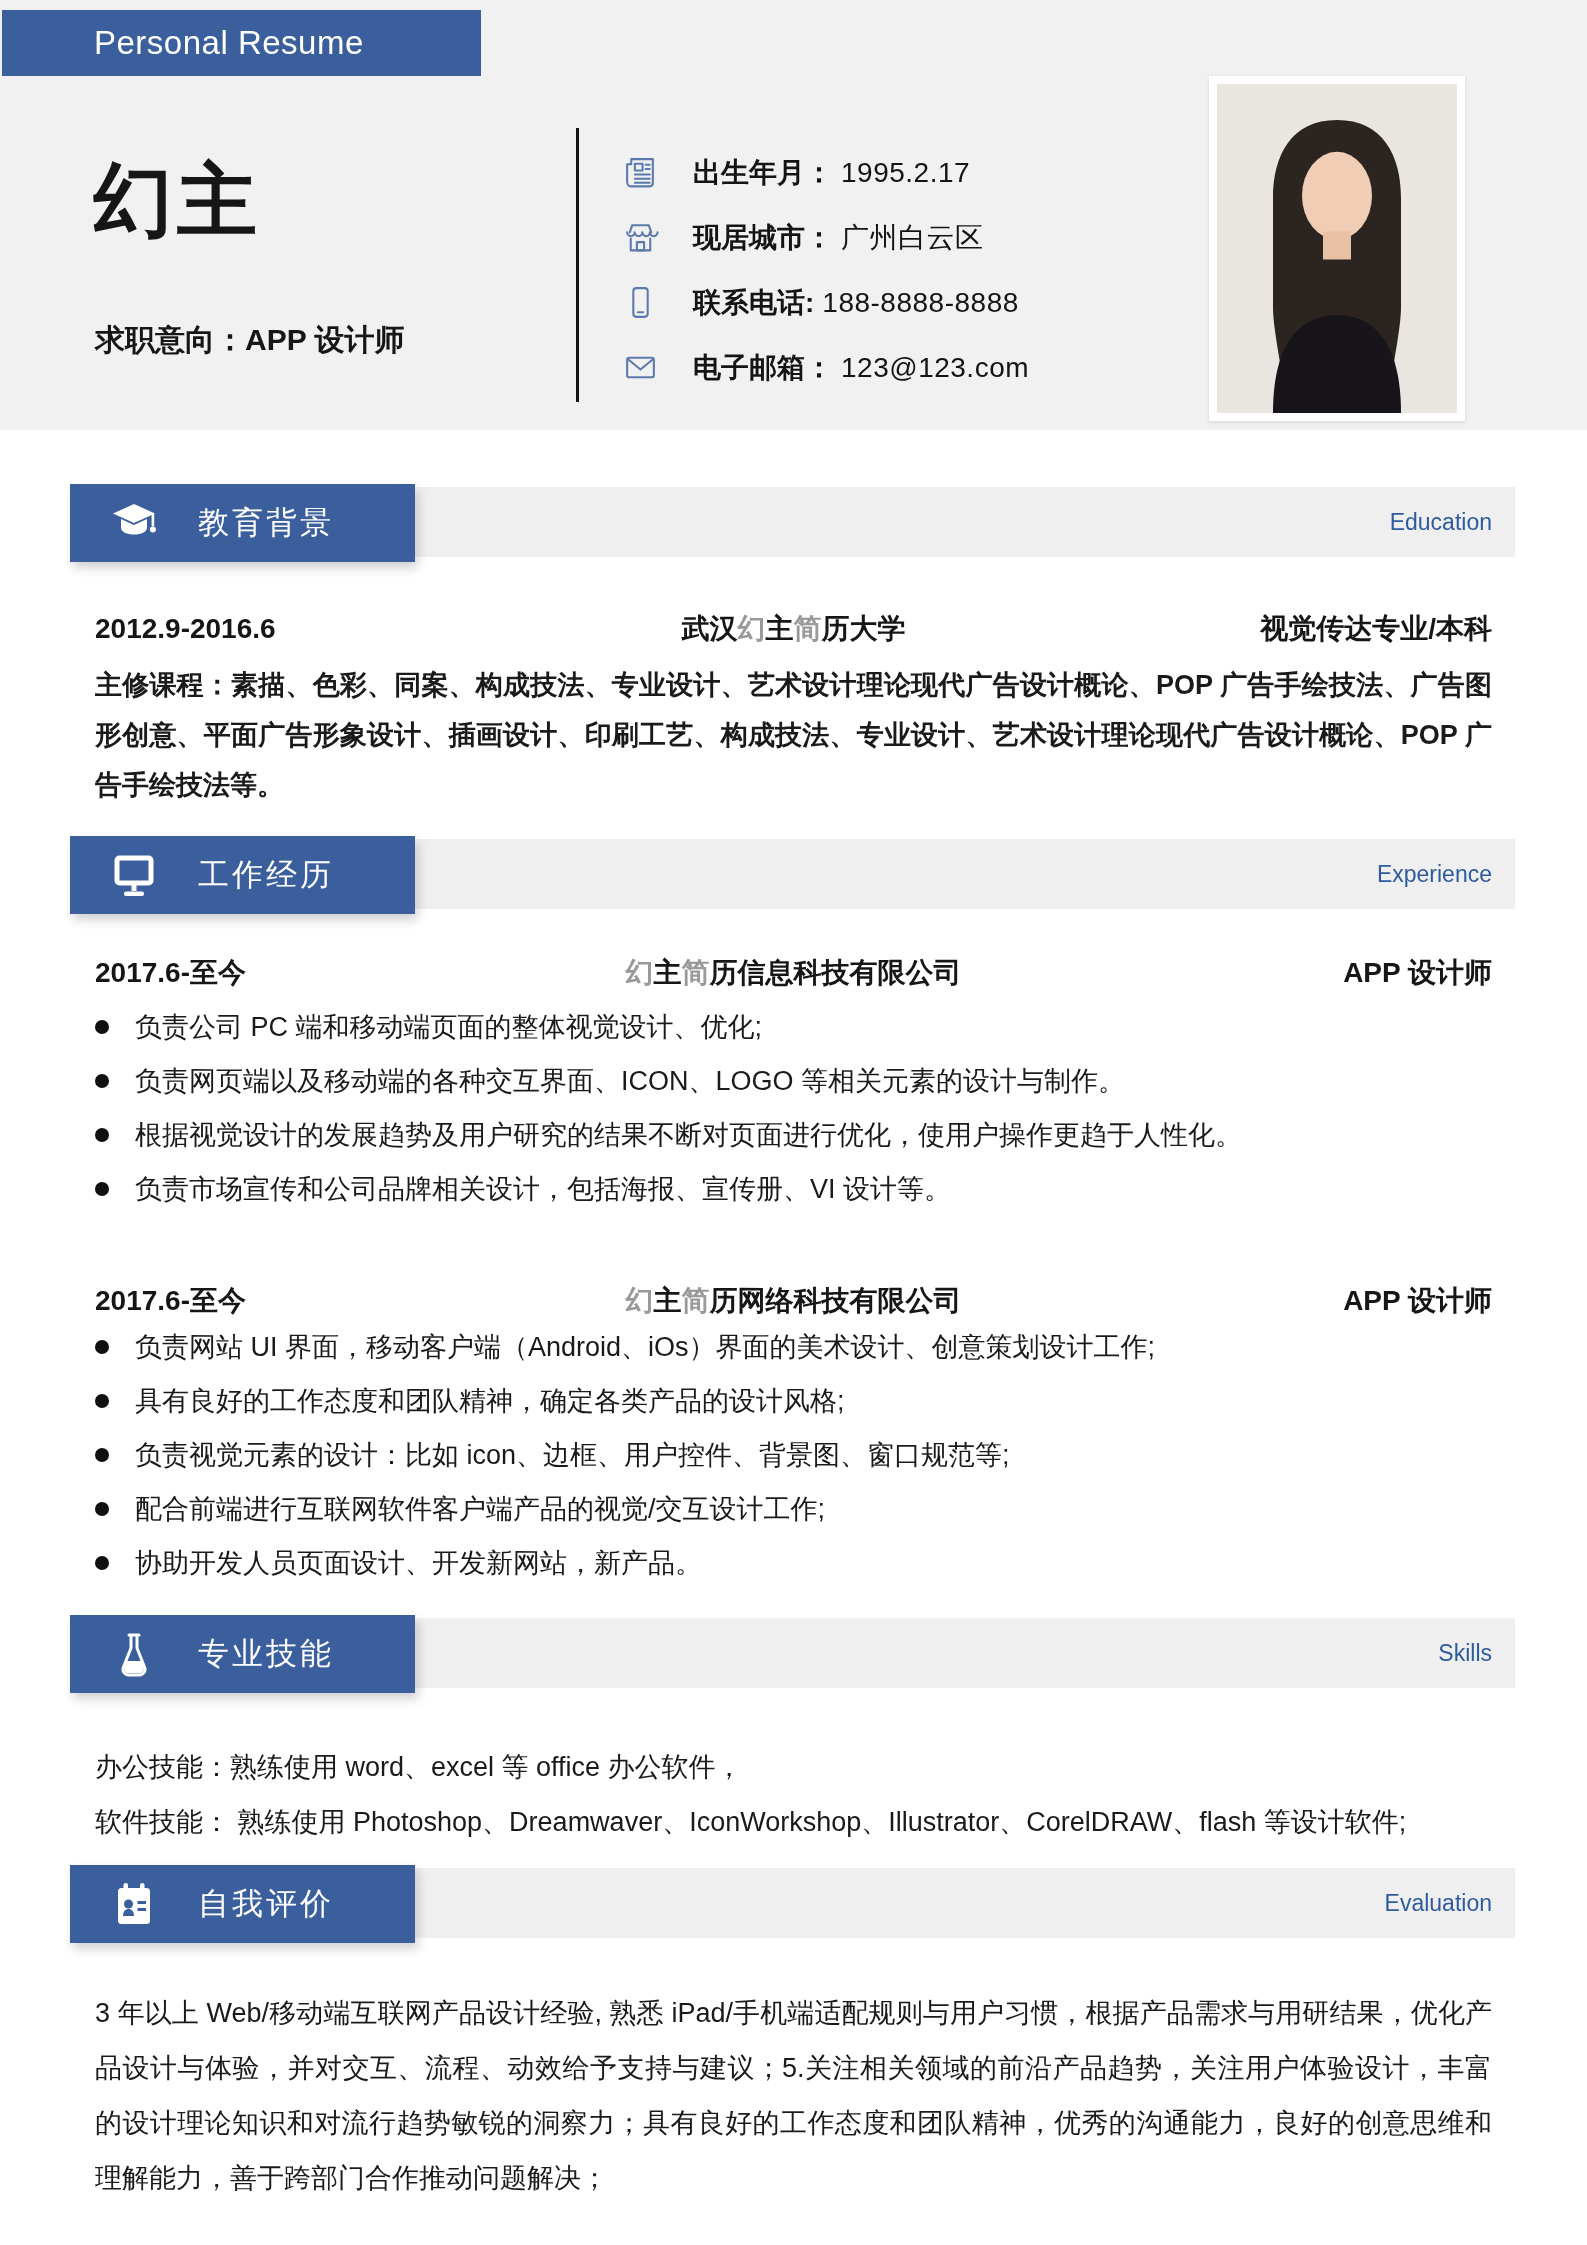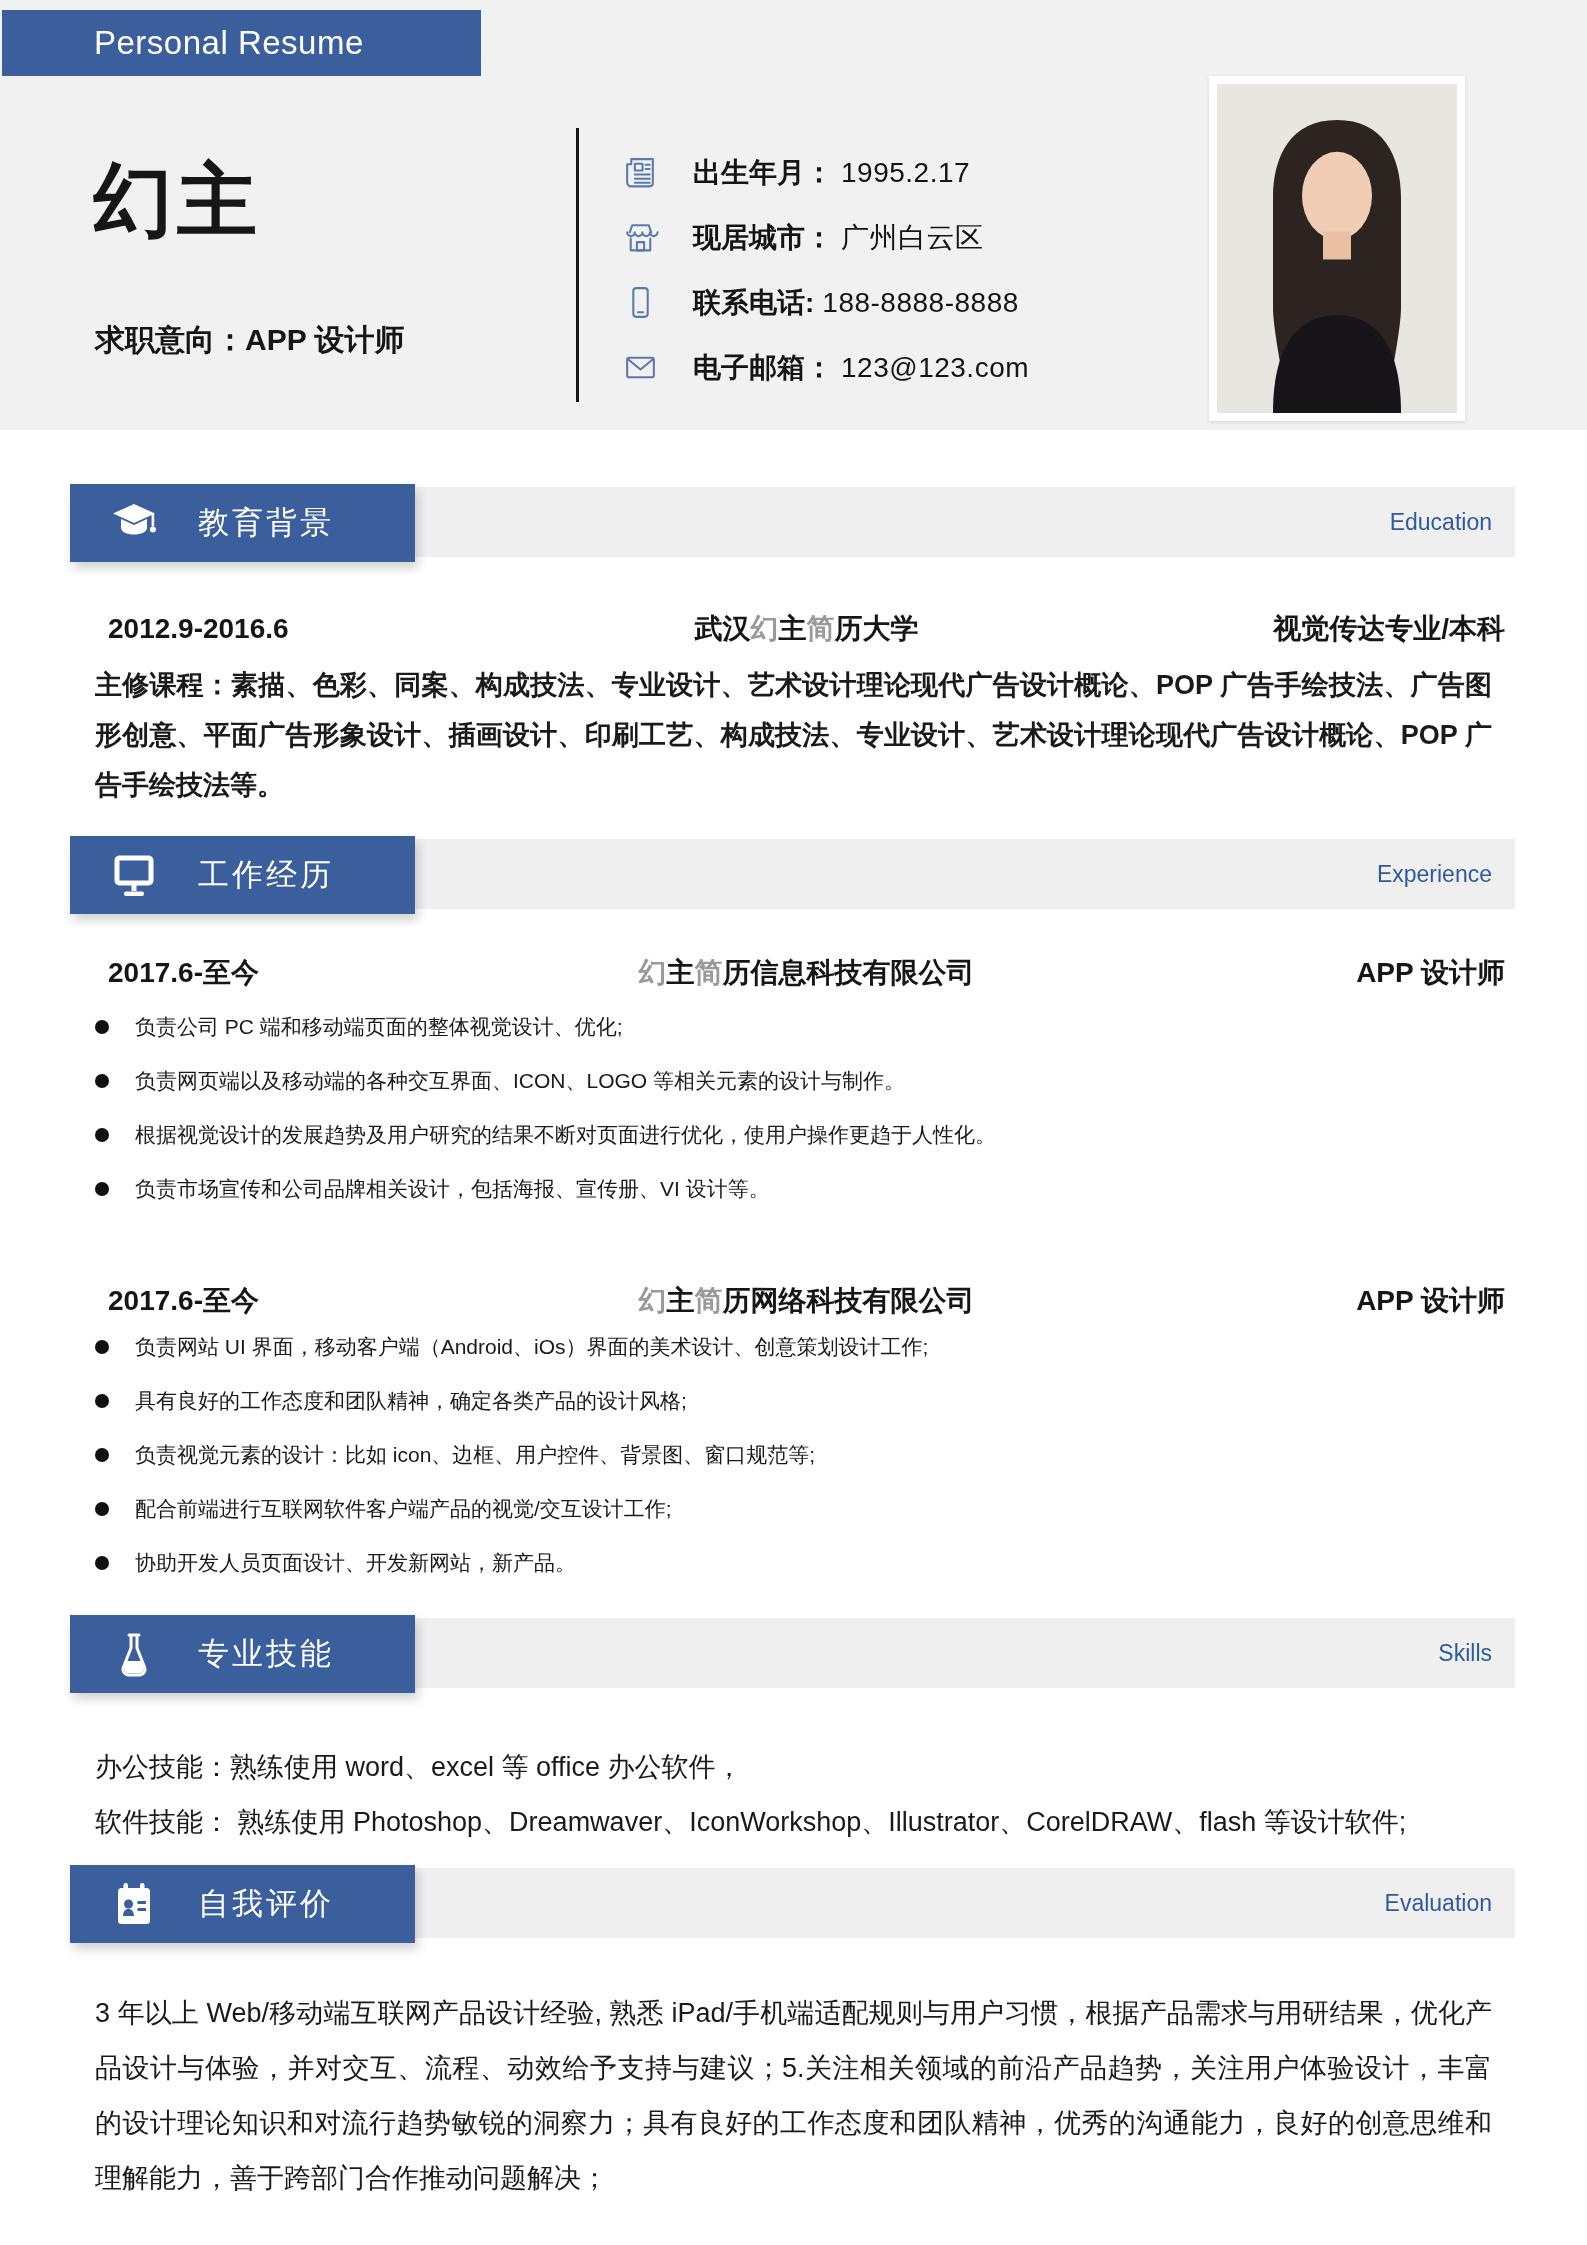--- a/index.html
+++ b/index.html
@@ -40,33 +40,33 @@
   .sec .bluebox .sicon{width:48px;height:48px;margin-left:40px;flex:0 0 48px;}
   .sec .bluebox .cn{color:#fff;font-size:31px;margin-left:40px;letter-spacing:3px;}
   .sec .en{position:absolute;right:95px;top:0;height:76px;line-height:76px;font-size:23px;color:var(--blue-text);}
 
   .sec-edu{top:484px;}
   .sec-exp{top:836px;}
   .sec-skills{top:1615px;}
   .sec-eval{top:1865px;}
 
   
-  .meta-row{position:absolute;left:95px;width:1397px;display:grid;grid-template-columns:1fr auto 1fr;align-items:center;font-size:28px;font-weight:600;color:#161616;margin-left:13px;}
+  .meta-row{position:absolute;left:95px;width:1397px;display:grid;grid-template-columns:1fr auto 1fr;align-items:center;font-size:28px;font-weight:600;color:#161616;}
   .meta-row .m-left{text-align:left;}
   .meta-row .m-center{text-align:center;}
   .meta-row .m-right{text-align:right;}
   .seg.gray{color:var(--seg-gray);}
 
   .edu-row{top:610px;}
   .edu-courses{position:absolute;left:95px;top:660px;width:1397px;font-size:27px;line-height:50px;text-align:justify;color:#1a1a1a;font-weight:bold;}
 
   .job1-row{top:954px;}
   .job2-row{top:1282px;}
   .bullets{position:absolute;left:95px;width:1397px;list-style:none;}
-  .bullets li{position:relative;height:54px;padding-left:40px;display:flex;align-items:center;font-size:21px;color:#1a1a1a;white-space:nowrap;}
+  .bullets li{position:relative;height:54px;padding-left:40px;display:flex;align-items:center;font-size:27px;color:#1a1a1a;white-space:nowrap;}
   .bullets li::before{content:"";position:absolute;left:0;top:50%;transform:translateY(-50%);width:14px;height:14px;border-radius:50%;background:#111;}
   .job1-bullets{top:1000px;}
   .job2-bullets{top:1320px;}
 
   .skills-lines{position:absolute;left:95px;top:1740px;width:1397px;font-size:27px;line-height:55px;color:#1a1a1a;}
   .eval-text{position:absolute;left:95px;top:1986px;width:1397px;font-size:27px;line-height:55px;text-align:justify;color:#1a1a1a;}
 </style>
 </head>
 <body>
 

